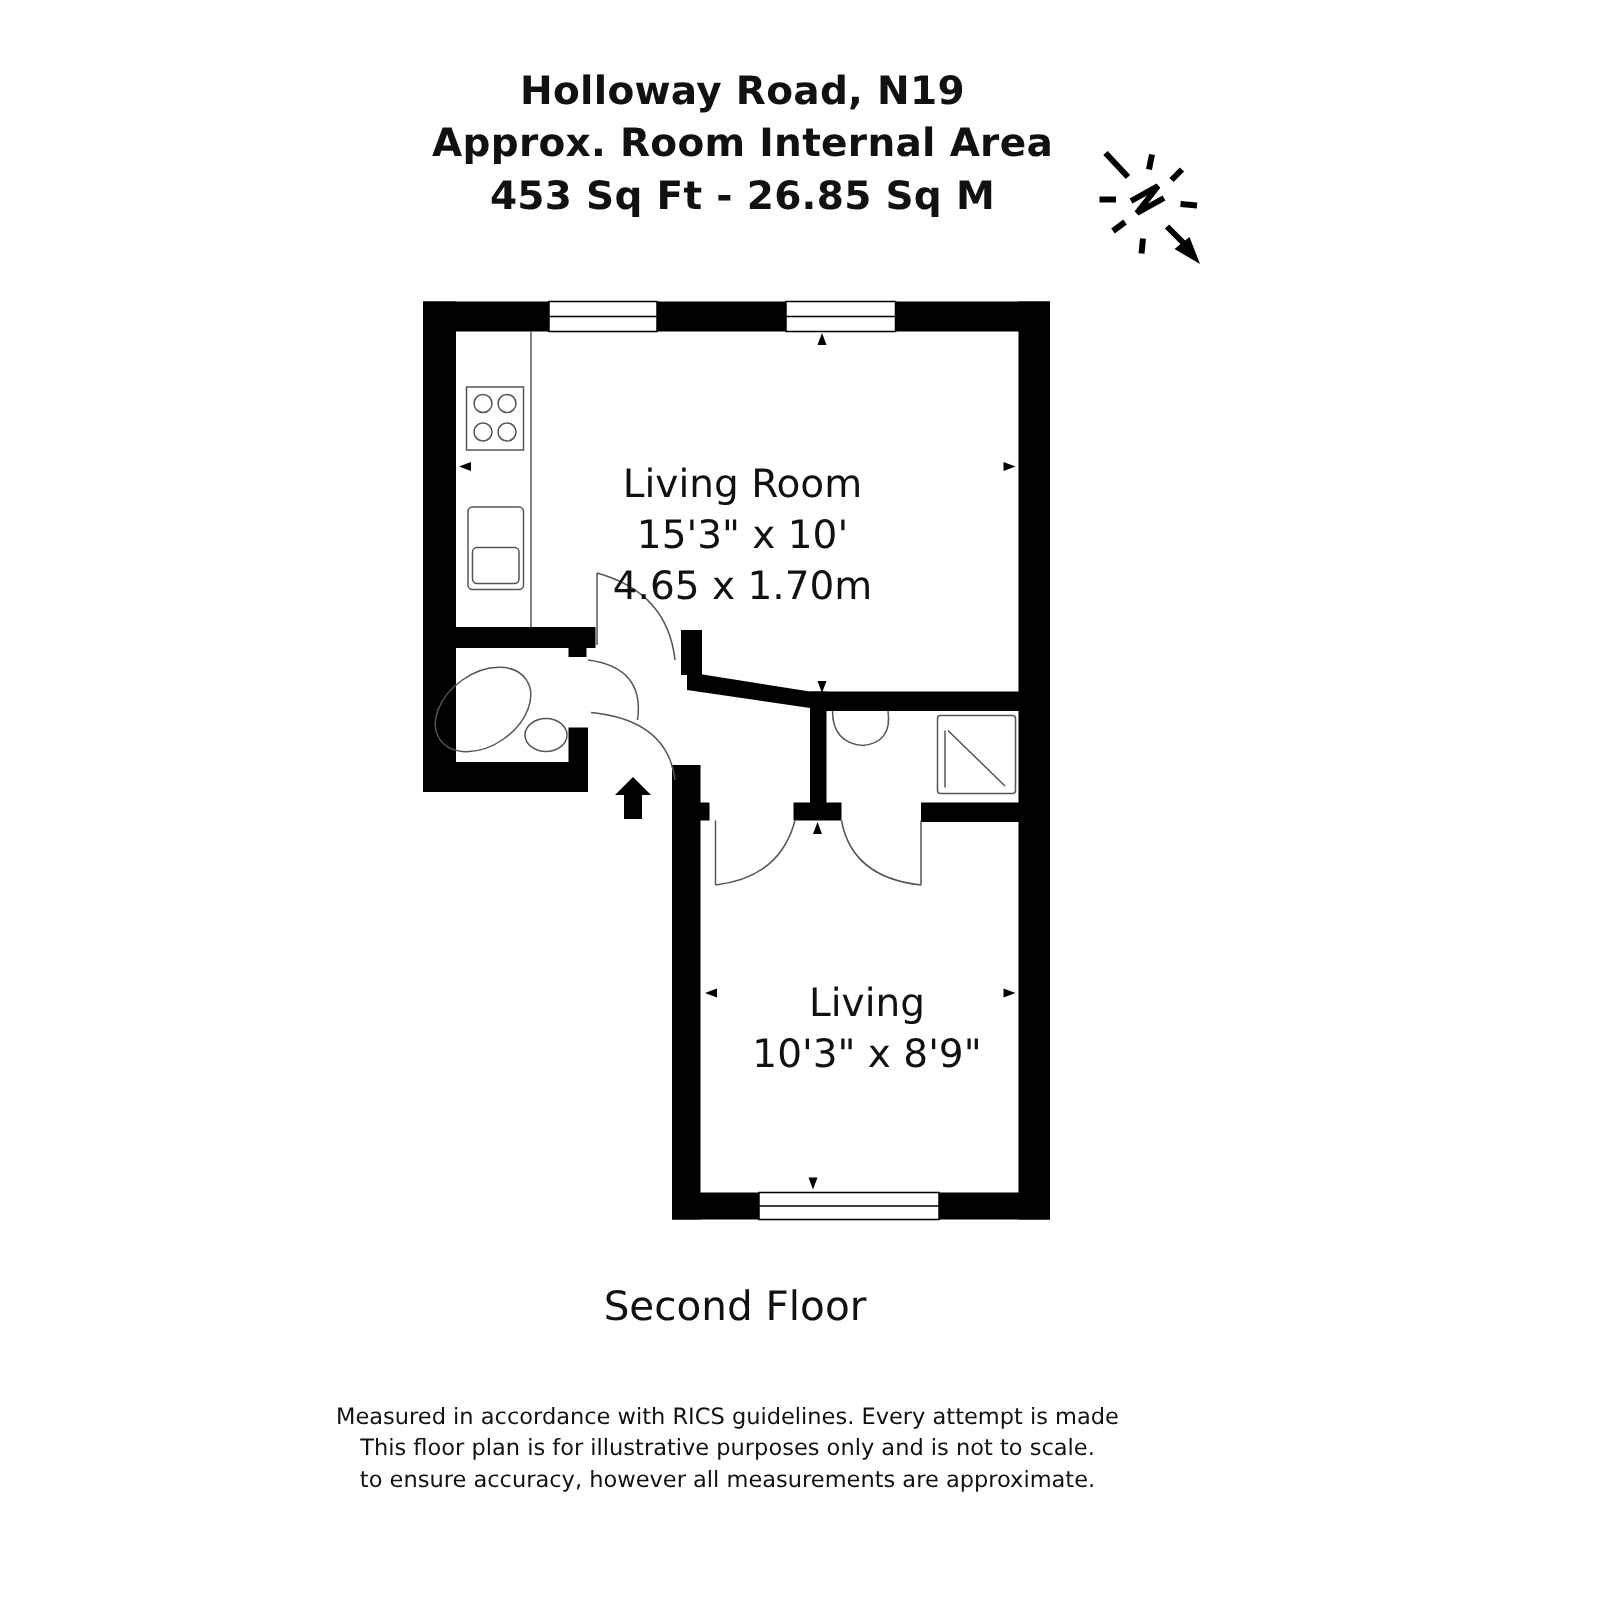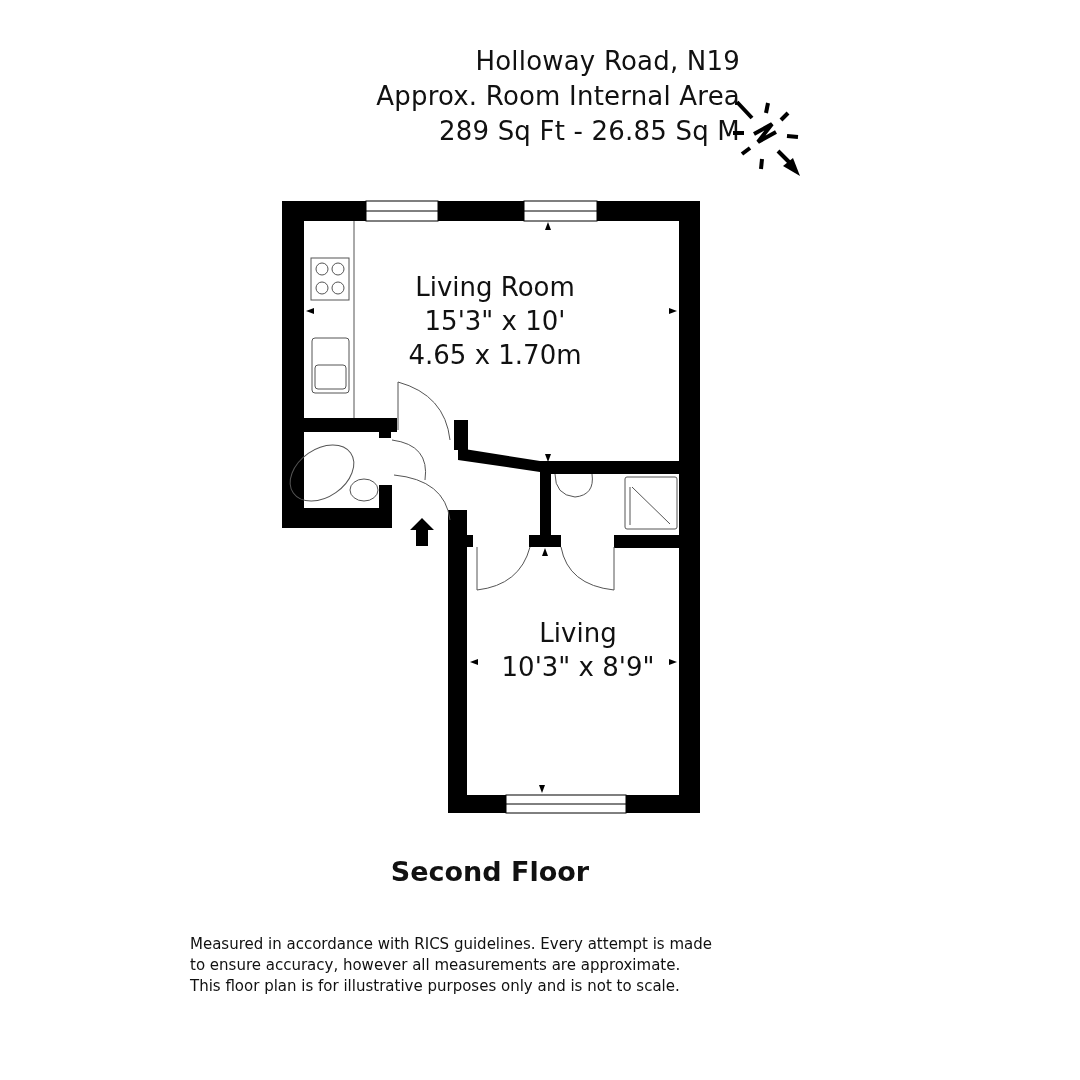--- a/index.html
+++ b/index.html
@@ -1,30 +1,30 @@
 <!DOCTYPE html>
 <html><head>
   <meta charset="utf-8">
   <style>
     html,body{margin:0;padding:0;background:#fff;}
     body{width:1080px;height:1080px;position:relative;overflow:hidden;font-family:"DejaVu Sans",sans-serif;color:#111;}
     .header{position:absolute;left:250px;top:44px;width:490px;text-align:center;}
-    .header div{font-size:26px;line-height:35px;font-weight:normal;letter-spacing:0.2px;text-align:right;}
+    .header div{font-size:26px;line-height:35px;font-weight:bold;letter-spacing:0.2px;}
     svg.plan{position:absolute;left:0;top:0;}
-    .label{position:absolute;text-align:center;font-size:26px;line-height:34px;}
-    .floor-label{position:absolute;left:330px;top:856px;width:320px;text-align:center;font-size:27px;font-weight:bold;}
-    .disclaimer{position:absolute;left:190px;top:934px;width:590px;font-size:15px;line-height:21px;}
+    .label{position:absolute;text-align:center;font-size:26px;line-height:34px;margin-top:36px;}
+    .floor-label{position:absolute;left:330px;top:856px;width:320px;text-align:center;font-size:27px;}
+    .disclaimer{position:absolute;left:190px;top:934px;width:590px;text-align:center;font-size:15px;line-height:21px;}
   </style>
 </head>
 <body>
 
 <div class="header">
   <div>Holloway Road, N19</div>
   <div>Approx. Room Internal Area</div>
-  <div>289 Sq Ft  -  26.85 Sq M</div>
+  <div>453 Sq Ft  -  26.85 Sq M</div>
 </div>
 
 <svg class="plan" width="1080" height="1080" viewBox="0 0 1080 1080">
 
   <g stroke="#000" stroke-width="4" fill="none">
     <line x1="737" y1="102" x2="752" y2="118"></line>
     <line x1="768" y1="103" x2="766" y2="113"></line>
     <line x1="788" y1="113" x2="781" y2="120"></line>
     <line x1="733" y1="133" x2="744" y2="133"></line>
     <line x1="787" y1="136" x2="798" y2="137"></line>
@@ -124,15 +124,15 @@
 
 <div class="label" style="left:478px;top:616px;width:200px;">
   <div>Living</div>
   <div>10'3" x 8'9"</div>
 </div>
 
 <div class="floor-label">Second Floor</div>
 
 <div class="disclaimer">
   <div>Measured in accordance with RICS guidelines. Every attempt is made</div>
+  <div>This floor plan is for illustrative purposes only and is not to scale.</div>
   <div>to ensure accuracy, however all measurements are approximate.</div>
-  <div>This floor plan is for illustrative purposes only and is not to scale.</div>
 </div>
 
 </body></html>

